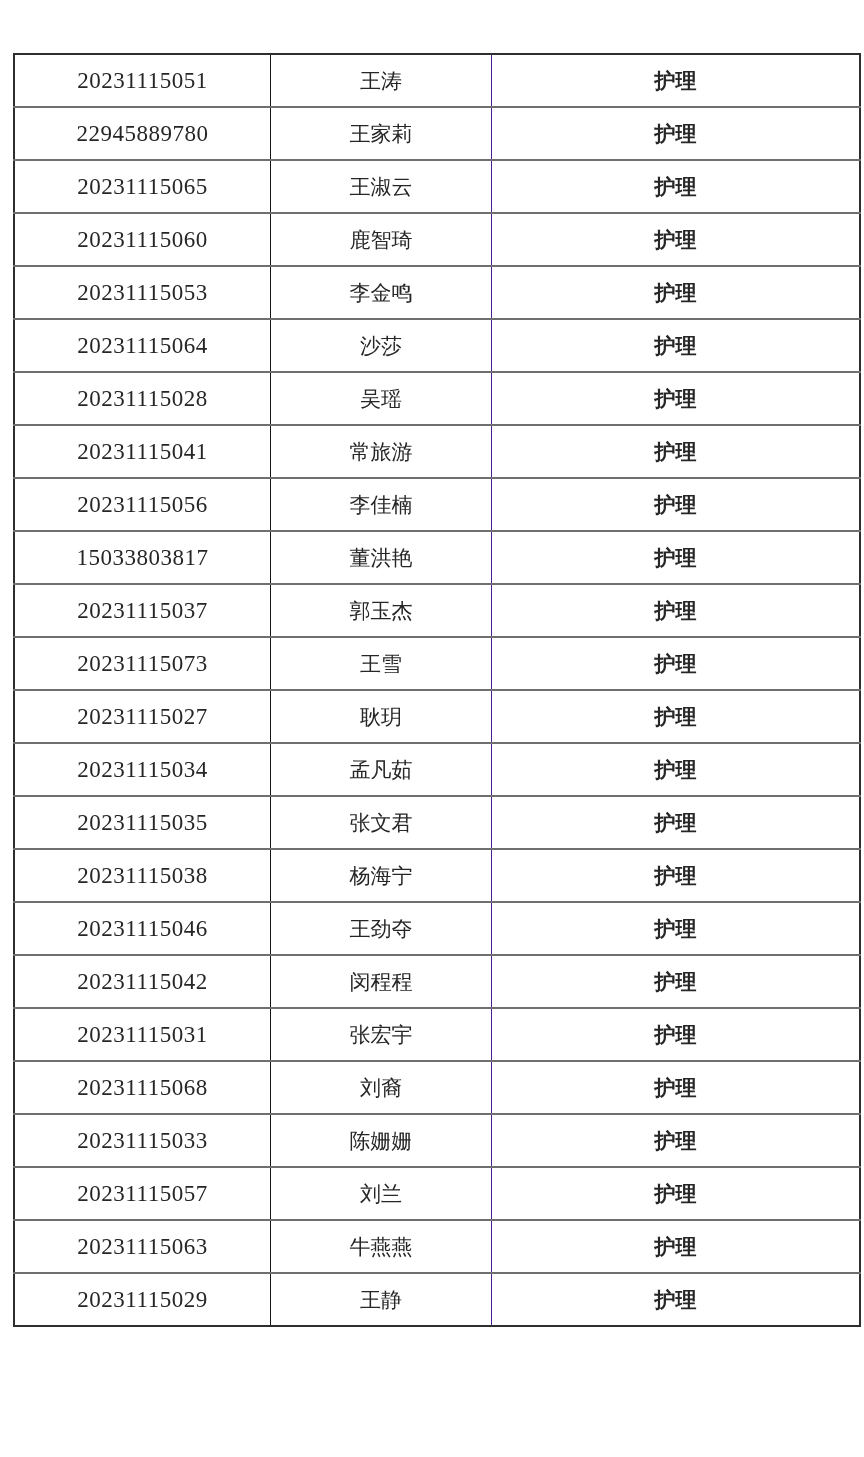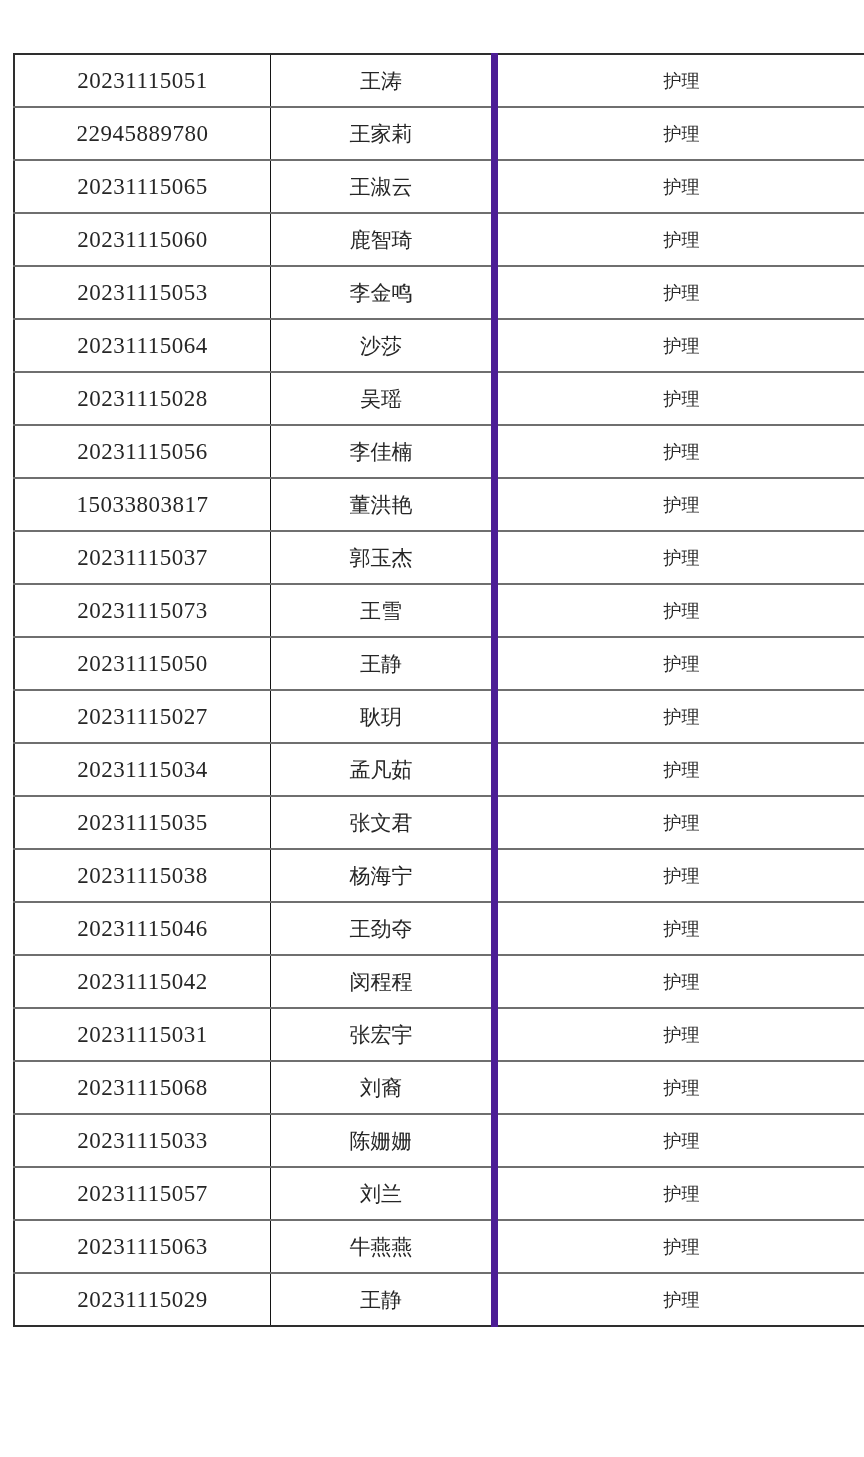--- a/index.html
+++ b/index.html
@@ -38,26 +38,27 @@
   }
   td.c0 {
     width: 255px;
     font-size: 23px;
     letter-spacing: 0.5px;
     border-right: 1px solid #141414;
   }
   td.c1 {
     width: 220px;
     font-size: 21px;
-    border-right: 7px solid #4c1d95;
+    border-right: 1px solid #4c1d95;
     font-family: Liberation Mono, monospace;
   }
   td.c2 {
     width: 367px;
-    font-size: 18px;
+    font-size: 21px;
+    font-weight: bold;
   }
   tr + tr td {
     border-top: 2px solid #6f6f6f;
   }
 </style>
 </head>
 <body>
 
 <div class="page">
   <table class="roster">
@@ -91,42 +92,42 @@
           <td class="c0">20231115064</td>
           <td class="c1">沙莎</td>
           <td class="c2">护理</td>
         </tr>
         <tr>
           <td class="c0">20231115028</td>
           <td class="c1">吴瑶</td>
           <td class="c2">护理</td>
         </tr>
         <tr>
+          <td class="c0">20231115041</td>
+          <td class="c1">常旅游</td>
+          <td class="c2">护理</td>
+        </tr>
+        <tr>
           <td class="c0">20231115056</td>
           <td class="c1">李佳楠</td>
           <td class="c2">护理</td>
         </tr>
         <tr>
           <td class="c0">15033803817</td>
           <td class="c1">董洪艳</td>
           <td class="c2">护理</td>
         </tr>
         <tr>
           <td class="c0">20231115037</td>
           <td class="c1">郭玉杰</td>
           <td class="c2">护理</td>
         </tr>
         <tr>
           <td class="c0">20231115073</td>
           <td class="c1">王雪</td>
-          <td class="c2">护理</td>
-        </tr>
-        <tr>
-          <td class="c0">20231115050</td>
-          <td class="c1">王静</td>
           <td class="c2">护理</td>
         </tr>
         <tr>
           <td class="c0">20231115027</td>
           <td class="c1">耿玥</td>
           <td class="c2">护理</td>
         </tr>
         <tr>
           <td class="c0">20231115034</td>
           <td class="c1">孟凡茹</td>

